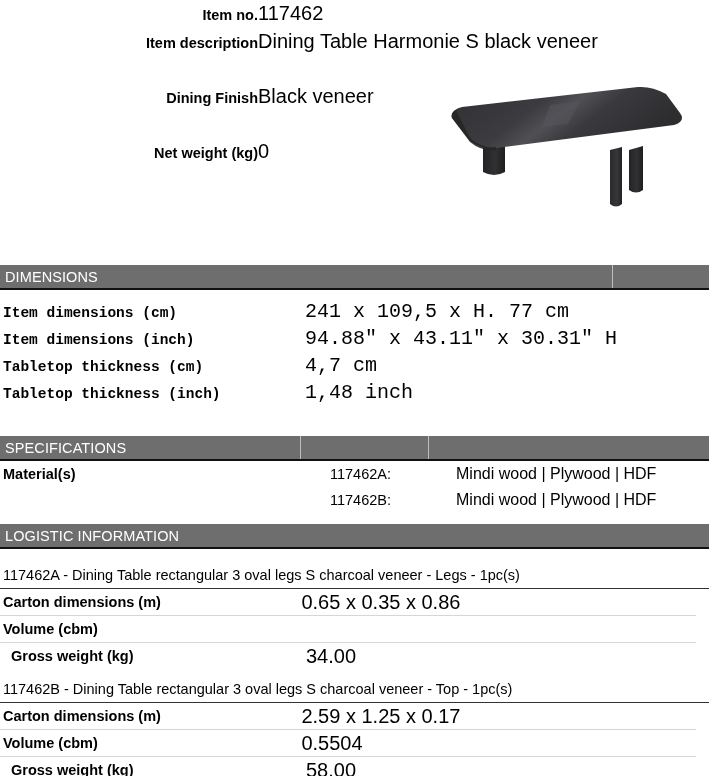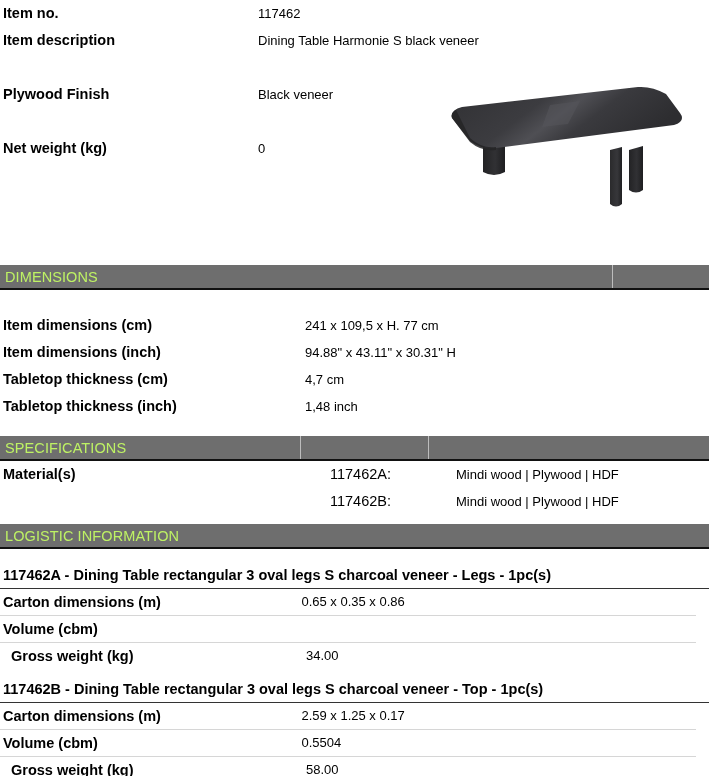--- a/index.html
+++ b/index.html
@@ -33,34 +33,34 @@
   .lbl {
     font-weight: bold;
     font-size: 14.5px;
     line-height: 26px;
     padding-left: 3px;
     box-sizing: border-box;
     white-space: nowrap;
   }
   .val {
     font-weight: normal;
-    font-size: 13px;
+    font-size: 20px;
     line-height: 26px;
     box-sizing: border-box;
     white-space: nowrap;
   }
 
   
   .top-block {
     position: absolute;
     top: 0;
     left: 0;
     width: 709px;
   }
-  .top-block .lbl { width: 258px; }
+  .top-block .lbl { width: 258px; text-align: right; }
   .top-block .val { width: 451px; }
   .spacer-row { height: 27px; }
 
   
   .product-image {
     position: absolute;
     left: 430px;
     top: 80px;
     width: 265px;
     height: 150px;
@@ -70,38 +70,38 @@
   .section-bar {
     position: relative;
     background: #6e6e6e;
     height: 25px;
     width: 709px;
     box-sizing: border-box;
     border-bottom: 2px solid #111111;
     overflow: hidden;
   }
   .section-bar .bar-title {
-    color: #bef264;
+    color: #ffffff;
     font-size: 14.5px;
     font-weight: normal;
     line-height: 25px;
     padding-left: 5px;
     letter-spacing: 0.1px;
     white-space: nowrap;
   }
   .bar-divider {
     position: absolute;
     top: 0;
     width: 1px;
     height: 23px;
     background: #bdbdbd;
   }
 
   
-  .dims-block { padding-top: 22px; }
+  .dims-block { padding-top: 9px; font-family: Liberation Mono, monospace; }
   .dims-block .lbl { width: 305px; }
   .dims-block .val { width: 404px; }
 
   
   .spec-block { padding-bottom: 10px; }
   .mat-row { display: flex; align-items: baseline; width: 709px; }
   .mat-lbl {
     font-weight: bold;
     font-size: 14.5px;
     line-height: 26px;
@@ -110,30 +110,30 @@
     box-sizing: border-box;
   }
   .mat-sku {
     font-size: 14.5px;
     line-height: 26px;
     width: 126px;
     box-sizing: border-box;
     margin-left: 24px;
   }
   .mat-desc {
-    font-size: 13px;
+    font-size: 16px;
     line-height: 26px;
     box-sizing: border-box;
     white-space: nowrap;
   }
 
   
   .logistic-block { }
   .pack-title {
-    font-weight: bold;
+    font-weight: normal;
     font-size: 14.5px;
     line-height: 25px;
     padding-left: 3px;
     white-space: nowrap;
     border-bottom: 1.5px solid #333333;
     width: 709px;
     box-sizing: border-box;
   }
   .logistic-block .lrow {
     display: flex;
@@ -162,21 +162,21 @@
     </div>
 
     <div class="row">
       <div class="lbl">Item description</div>
       <div class="val">Dining Table Harmonie S black veneer</div>
     </div>
 
     <div class="spacer-row"></div>
 
     <div class="row">
-      <div class="lbl">Plywood Finish</div>
+      <div class="lbl">Dining Finish</div>
       <div class="val">Black veneer</div>
     </div>
 
     <div class="spacer-row"></div>
 
     <div class="row">
       <div class="lbl">Net weight (kg)</div>
       <div class="val">0</div>
     </div>
 

